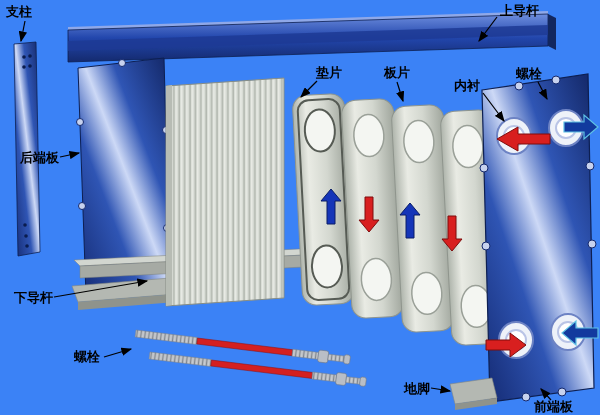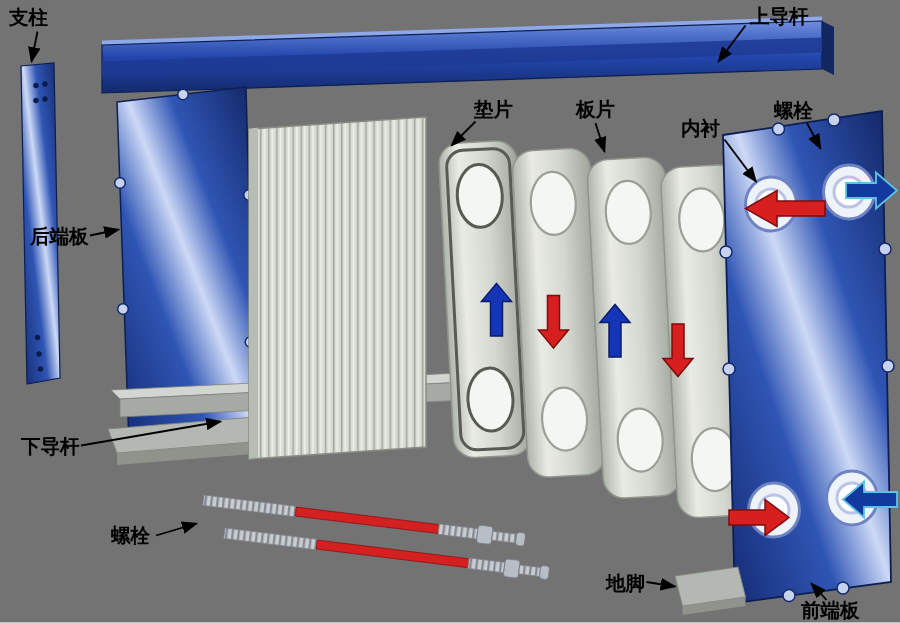--- a/index.html
+++ b/index.html
@@ -1,16 +1,16 @@
 <!DOCTYPE html>
 <html><head>
 <meta charset="utf-8">
 <style>
   html,body{margin:0;padding:0;background:#fff;}
-  .canvas{position:relative;width:600px;height:415px;background:#737373;overflow:hidden;
+  .canvas{position:relative;width:600px;height:415px;background:#3b82f6;overflow:hidden;
           font-family:"Liberation Sans","DejaVu Sans",sans-serif;}
   svg{position:absolute;left:0;top:0;}
   text.lbl{font-weight:bold;font-size:13px;fill:#000;}
   .leader{stroke:#000;stroke-width:1.2;fill:none;}
 </style>
 </head>
 <body>
 
 <div class="canvas">
 <svg width="600" height="415" viewBox="0 0 600 415">

